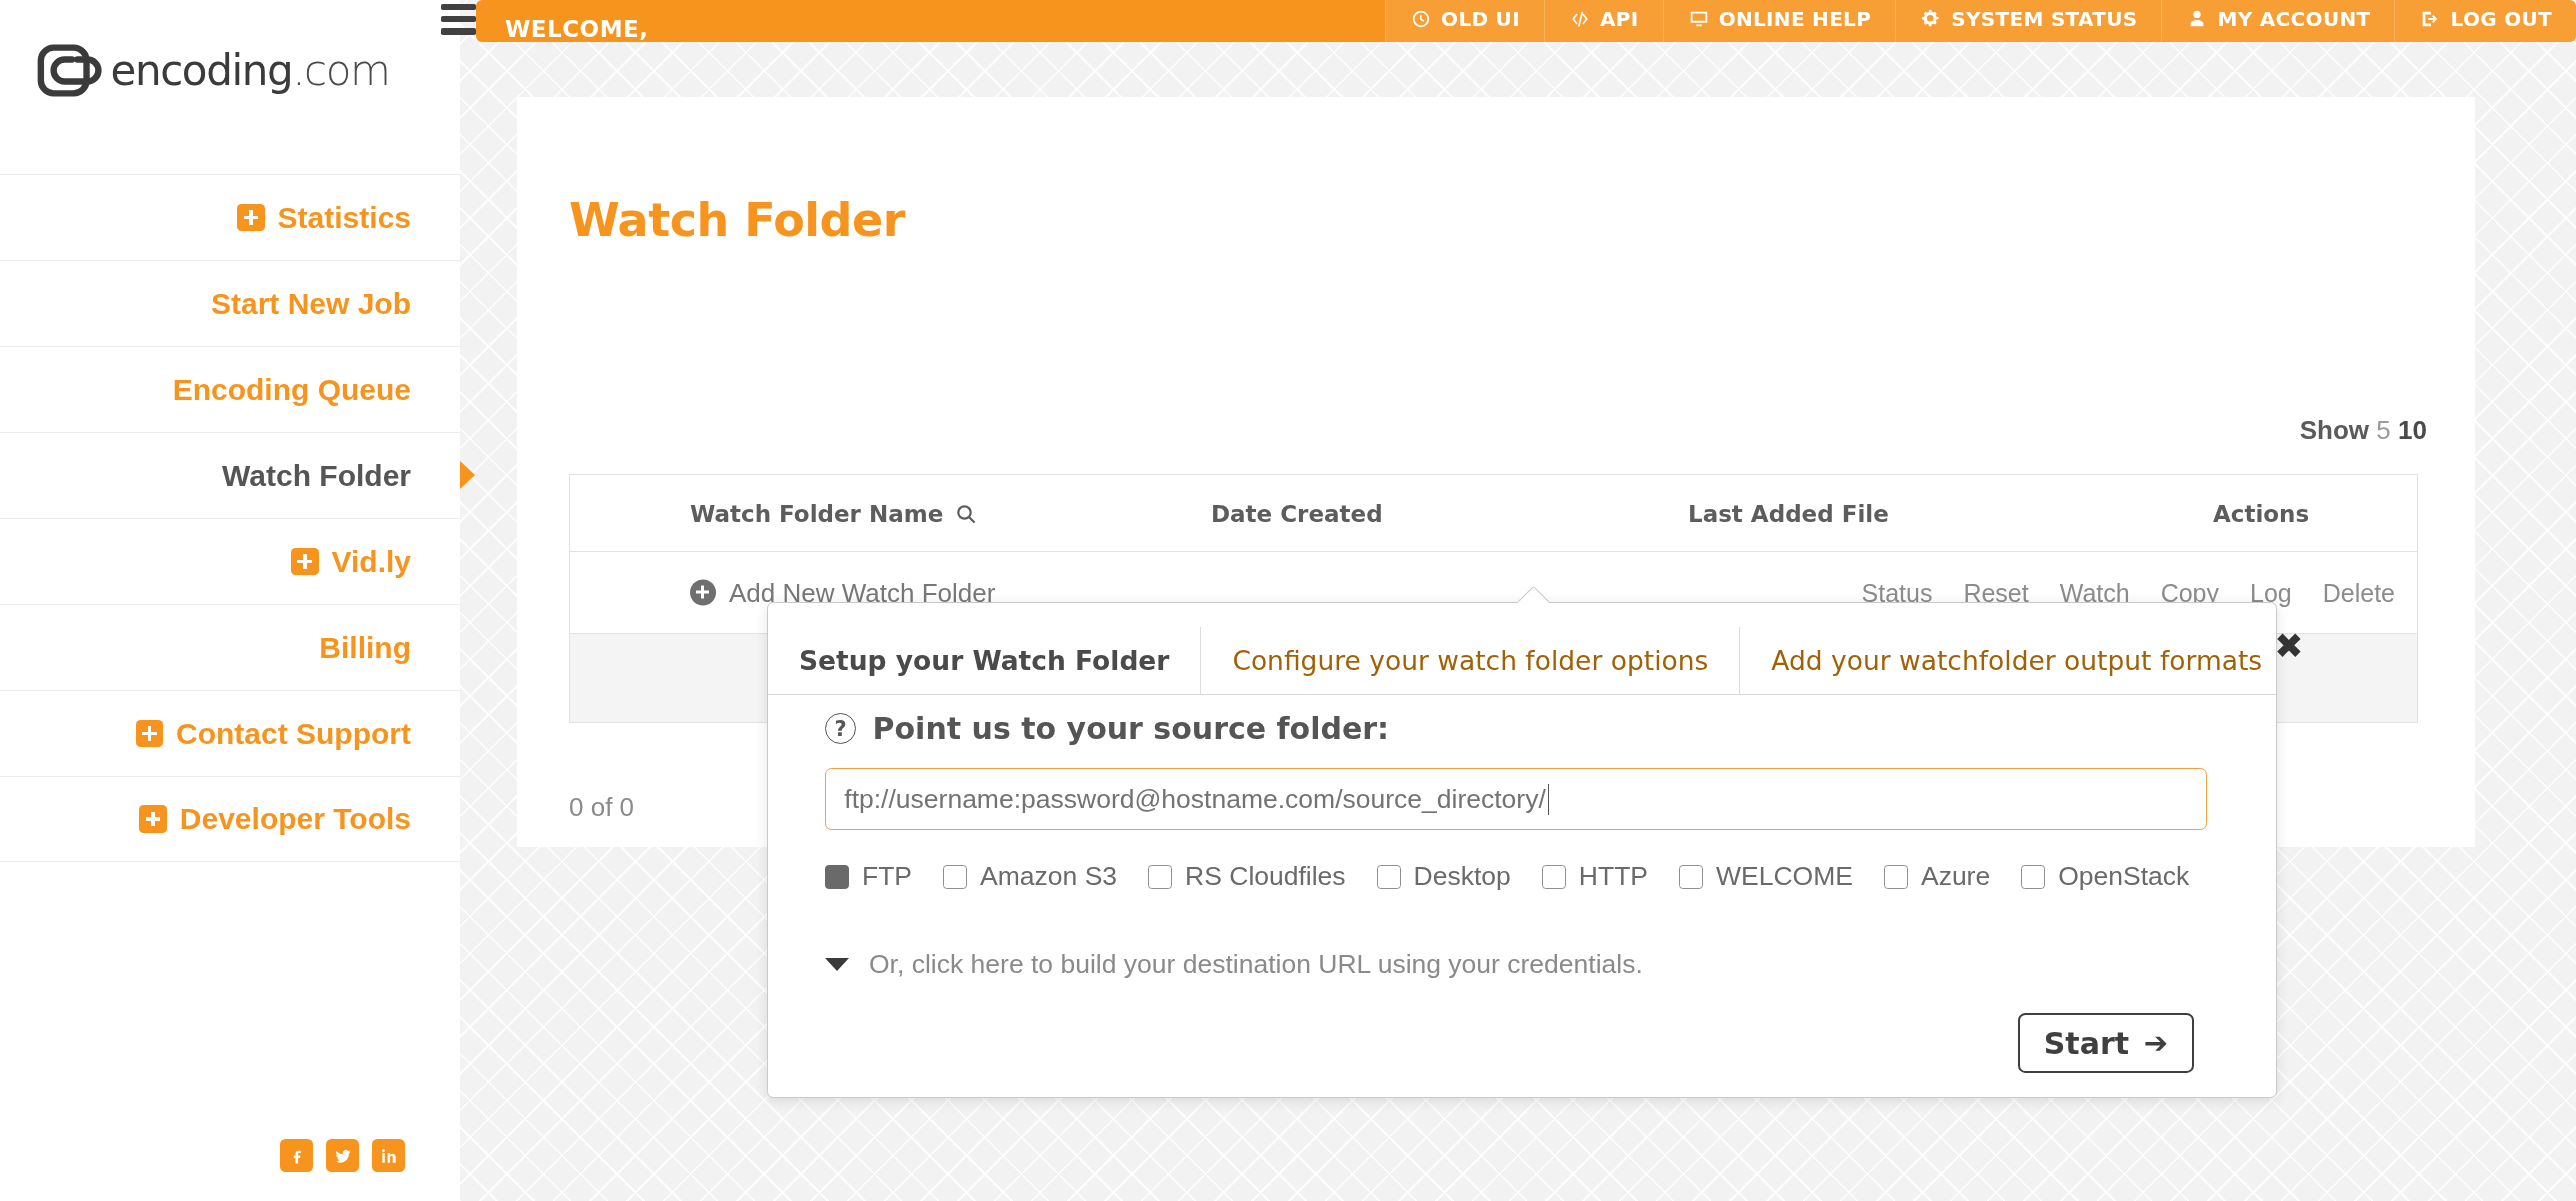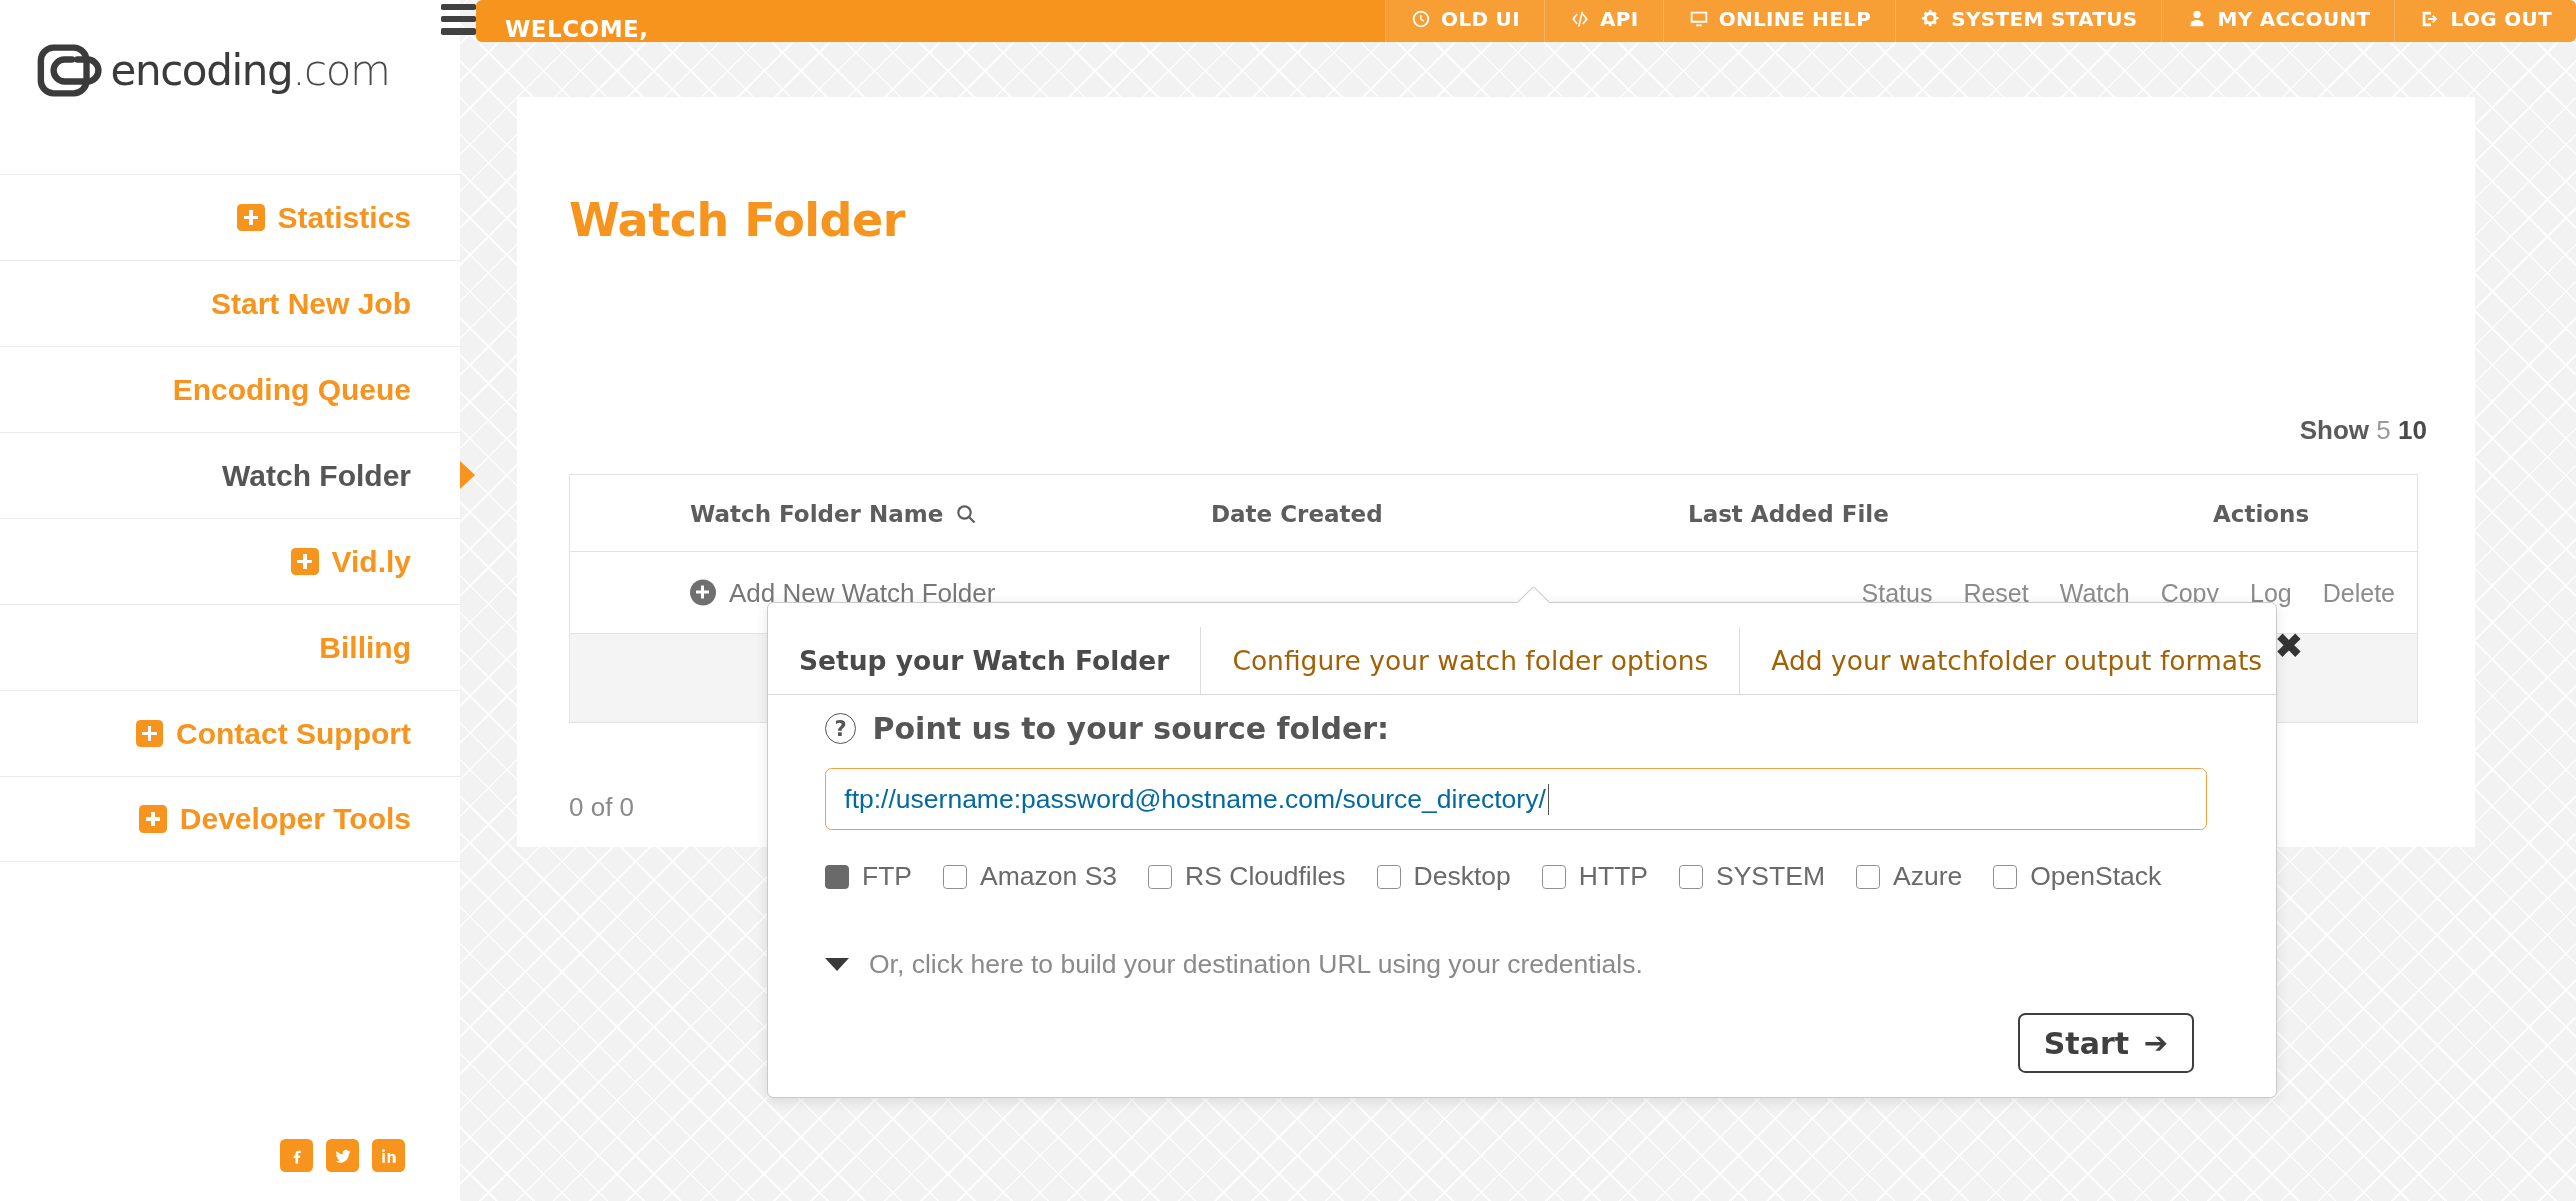--- a/index.html
+++ b/index.html
@@ -360,21 +360,21 @@
   #url-input {
     position: absolute;
     left: 57px; top: 165px;
     width: 1382px; height: 62px;
     border: 1.8px solid #f0a040;
     border-radius: 6.4px;
     background: #ffffff;
     display: flex; align-items: center;
     padding: 0 18.3px;
     font-size: 26.5px;
-    color: #0369a1;
+    color: #737373;
     white-space: nowrap;
   }
   #url-input .caret {
     display: inline-block;
     width: 1.8px; height: 31px;
     background: #555555;
     margin-left: 1.8px;
   }
 
   #sources {
@@ -651,21 +651,21 @@
       <label class="src">
         <span class="box"></span>
         <span>Desktop</span>
       </label>
       <label class="src">
         <span class="box"></span>
         <span>HTTP</span>
       </label>
       <label class="src">
         <span class="box"></span>
-        <span>SYSTEM</span>
+        <span>WELCOME</span>
       </label>
       <label class="src">
         <span class="box"></span>
         <span>Azure</span>
       </label>
       <label class="src">
         <span class="box"></span>
         <span>OpenStack</span>
       </label>
     </div>

